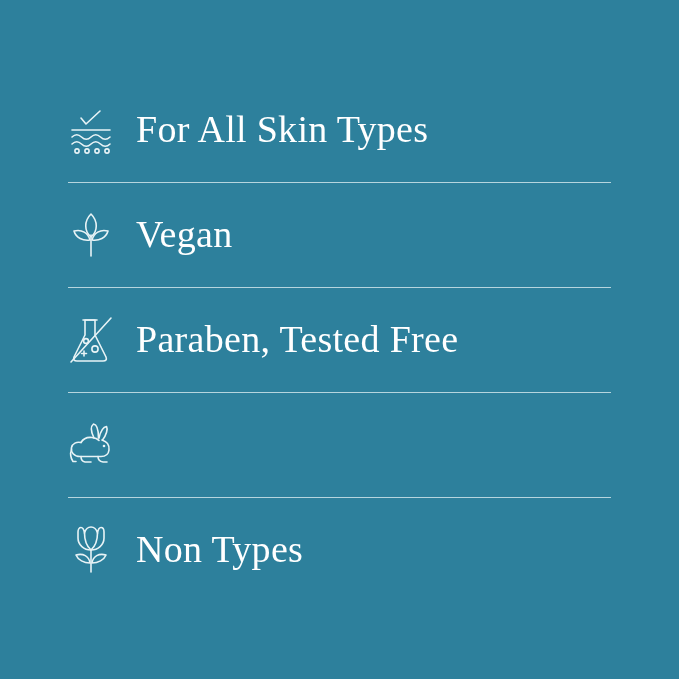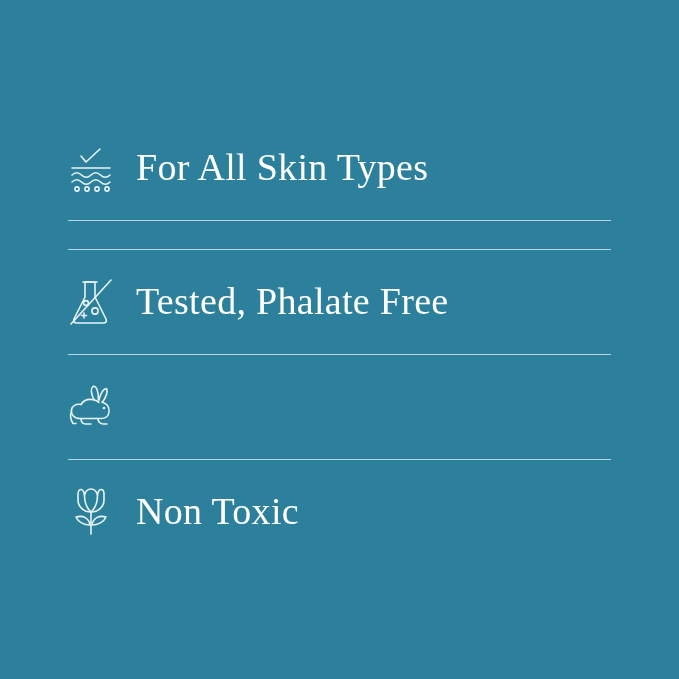--- a/index.html
+++ b/index.html
@@ -82,35 +82,46 @@
           <circle cx="18" cy="45" r="2.1"></circle>
           <circle cx="28" cy="45" r="2.1"></circle>
           <circle cx="38" cy="45" r="2.1"></circle>
         </svg>
       </span>
       <span class="feature-label">For All Skin Types</span>
     </div>
 
     <div class="divider"></div>
 
+    <div class="feature-row">
+      <span class="feature-icon">
+        <svg width="40" height="48" viewBox="0 0 40 48" fill="none" stroke="#e8f3f6" stroke-width="1.6" stroke-linecap="round" stroke-linejoin="round">
+          <path d="M20 26 C13 20 13 10 20 3 C27 10 27 20 20 26 Z"></path>
+          <path d="M19 29 C12 30 5 27 3 20 C11 18 17 22 19 29 Z"></path>
+          <path d="M21 29 C28 30 35 27 37 20 C29 18 23 22 21 29 Z"></path>
+          <line x1="20" y1="24" x2="20" y2="45"></line>
+        </svg>
+      </span>
+      <span class="feature-label">Vegan</span>
+    </div>
 
     <div class="divider"></div>
 
     <div class="feature-row">
       <span class="feature-icon">
         <svg width="44" height="48" viewBox="0 0 44 48" fill="none" stroke="#e8f3f6" stroke-width="1.6" stroke-linecap="round" stroke-linejoin="round">
           <path d="M16 4 L26 4 L26 19 L37 41 Q38.5 45 34 45 L8 45 Q3.5 45 5 41 L16 19 Z"></path>
           <line x1="14" y1="4" x2="28" y2="4"></line>
           <circle cx="17" cy="25" r="2.4"></circle>
           <circle cx="26" cy="33" r="3.1"></circle>
           <path d="M15 35 l0 5 M12.5 37.5 l5 0"></path>
           <line x1="2" y1="46" x2="42" y2="2"></line>
         </svg>
       </span>
-      <span class="feature-label">Tested, Phalate Free</span>
+      <span class="feature-label">Paraben, Tested Free</span>
     </div>
 
     <div class="divider"></div>
 
     <div class="feature-row">
       <span class="feature-icon">
         <svg width="46" height="46" viewBox="0 0 46 46" fill="none" stroke="#e8f3f6" stroke-width="1.6" stroke-linecap="round" stroke-linejoin="round">
           <path d="M26 16 C22.5 9 23 4 25.5 2 C28.5 2.5 30.5 8 30.5 16"></path>
           <path d="M31 16 C32.5 9.5 35.5 5 38.5 4.5 C40 7 38.5 13 34.5 18"></path>
           <path d="M34 18 C39 19.5 41.5 23.5 41 28 C40.5 32.5 37 34.5 33 34.5 L12 34.5 C6 34.5 2.5 30 3.5 25.5 C4.5 21.5 8.5 19.5 13 20.5"></path>
@@ -129,17 +140,17 @@
       <span class="feature-icon">
         <svg width="40" height="50" viewBox="0 0 40 50" fill="none" stroke="#e8f3f6" stroke-width="1.6" stroke-linecap="round" stroke-linejoin="round">
           <path d="M7 7 C7 4 8.5 2.5 10 2.5 C12 2.5 13 5 13.5 8 C14.5 4.5 17 2 20 2 C23 2 25.5 4.5 26.5 8 C27 5 28 2.5 30 2.5 C31.5 2.5 33 4 33 7 L33 13 C33 20 27 25 20 25 C13 25 7 20 7 13 Z"></path>
           <path d="M13.5 8 C13.5 14 15.5 21 20 25"></path>
           <path d="M26.5 8 C26.5 14 24.5 21 20 25"></path>
           <line x1="20" y1="25" x2="20" y2="47"></line>
           <path d="M19 38 C13 38 7 35 5 30 C12 28 18 31 19 38 Z"></path>
           <path d="M21 38 C27 38 33 35 35 30 C28 28 22 31 21 38 Z"></path>
         </svg>
       </span>
-      <span class="feature-label">Non Toxic</span>
+      <span class="feature-label">Non Types</span>
     </div>
 
   </div>
 </div>
 
 </body></html>

